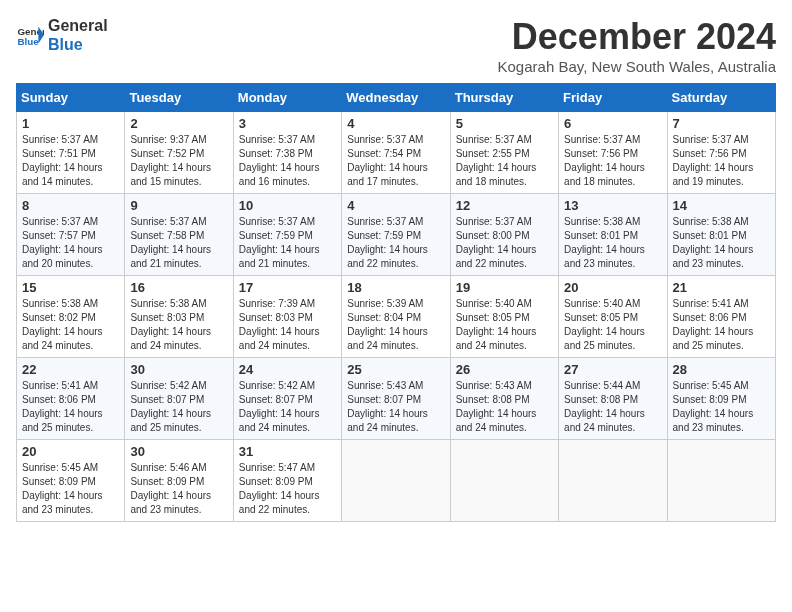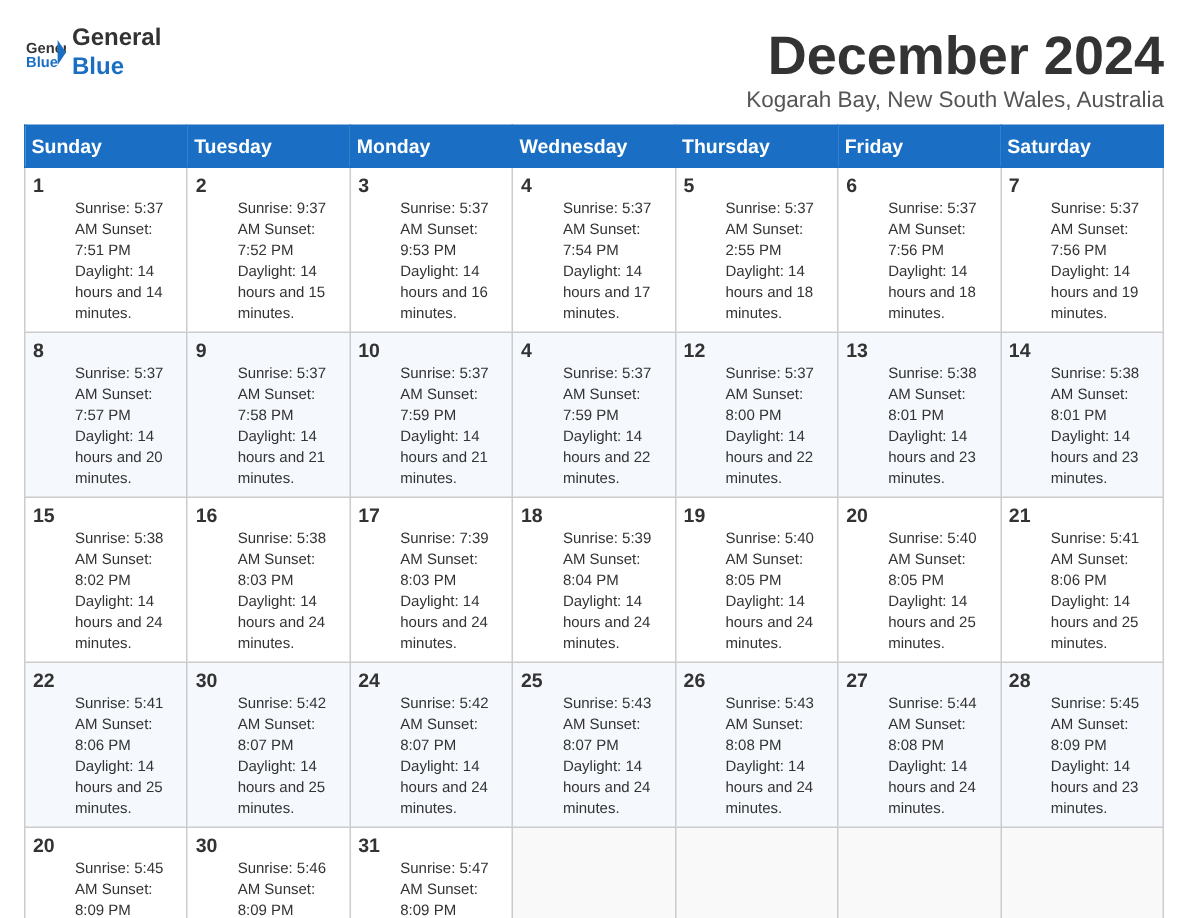--- a/index.html
+++ b/index.html
@@ -72,21 +72,20 @@
     .day-num {
       font-size: 13px;
       font-weight: bold;
       display: block;
       margin-bottom: 2px;
     }
     .day-info {
       font-size: 10px;
       line-height: 1.4;
       color: #333;
-      margin-left: 28px;
     }
     .empty-cell {
       background: #f9f9f9 !important;
     }
   </style>
 </head>
 <body>
 
 <div class="header">
   <div class="logo">
@@ -130,21 +129,21 @@
         <td>
           <span class="day-num">2</span>
           <div class="day-info">Sunrise: 9:37 AM
 Sunset: 7:52 PM
 Daylight: 14 hours
 and 15 minutes.</div>
         </td>
         <td>
           <span class="day-num">3</span>
           <div class="day-info">Sunrise: 5:37 AM
-Sunset: 9:53 PM
+Sunset: 7:38 PM
 Daylight: 14 hours
 and 16 minutes.</div>
         </td>
         <td>
           <span class="day-num">4</span>
           <div class="day-info">Sunrise: 5:37 AM
 Sunset: 7:54 PM
 Daylight: 14 hours
 and 17 minutes.</div>
         </td>

